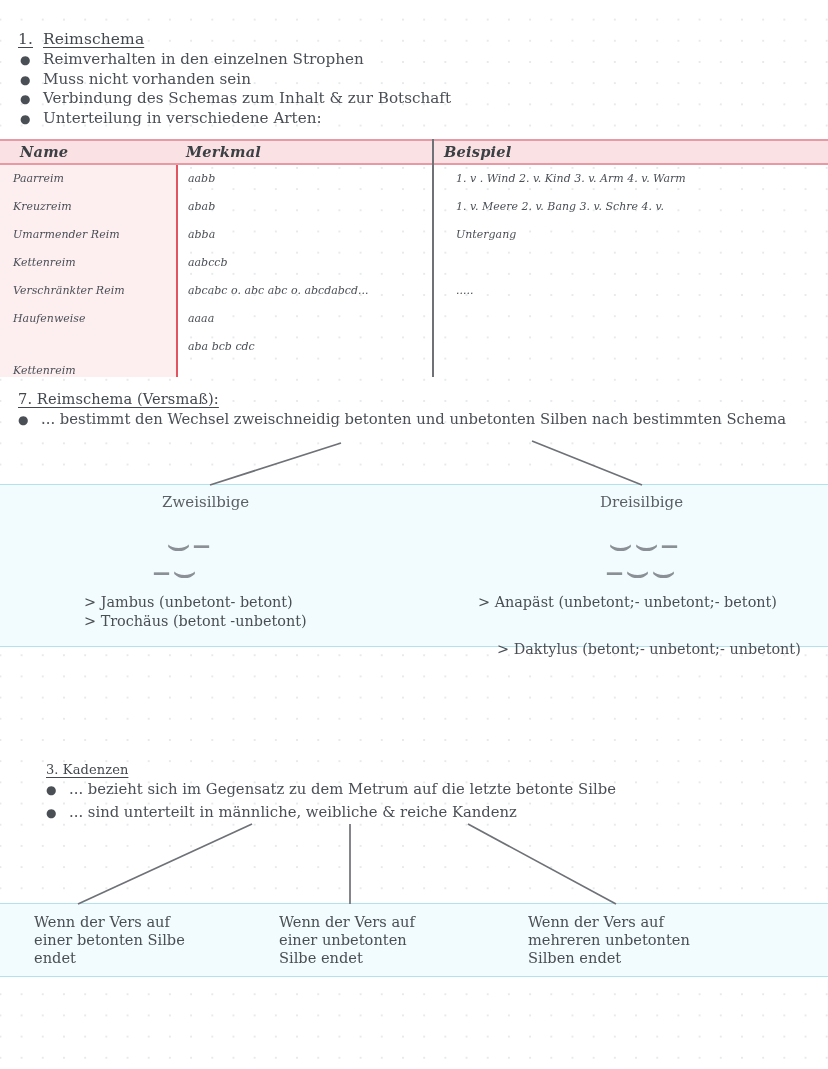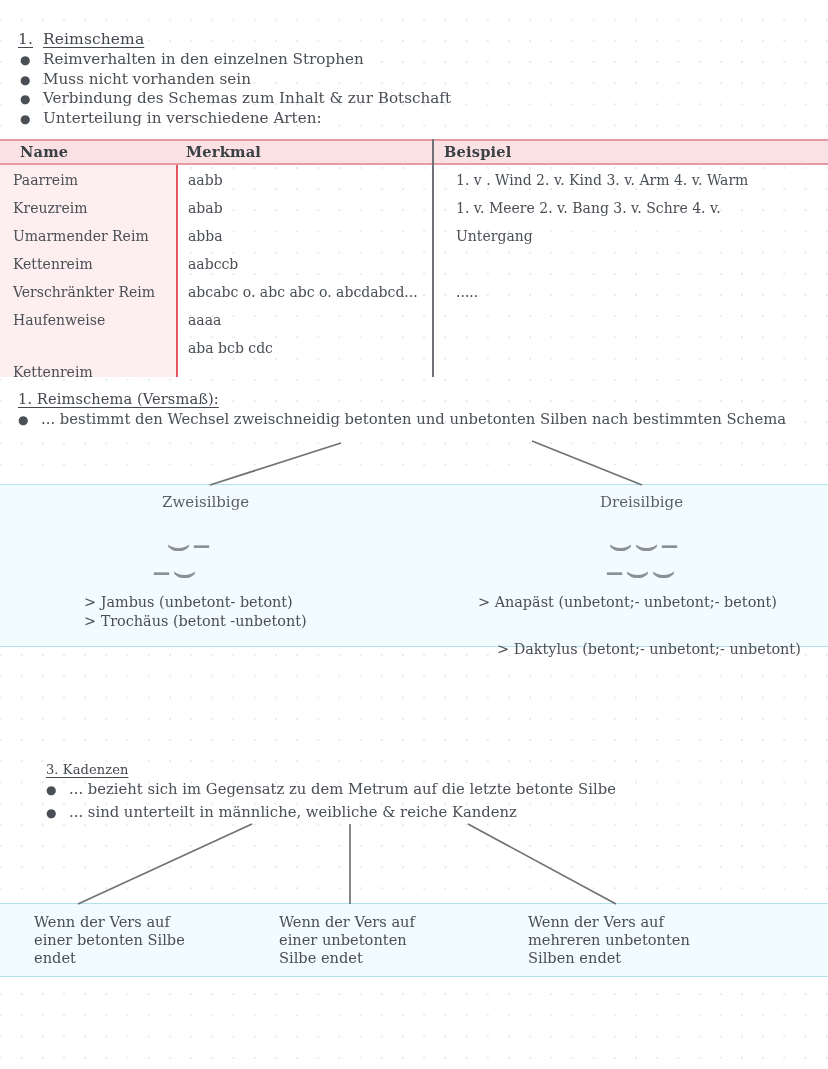--- a/index.html
+++ b/index.html
@@ -62,20 +62,21 @@
   #block1 .heading .num { width: 25px; flex: 0 0 25px; }
   #block1 .bullets { margin-top: 2px; padding-left: 2px; }
 
   
   #rhyme-table {
     position: absolute;
     left: 0px;
     top: 139px;
     width: 828px;
     height: 238px;
+    font-style: italic;
   }
   #rhyme-table .hdr-band {
     position: absolute;
     left: 0; top: 0; right: 0;
     height: 26px;
     background: #fae1e4;
     border-top: 2px solid #e79aa4;
     border-bottom: 2px solid #e79aa4;
     box-sizing: border-box;
   }
@@ -89,21 +90,21 @@
     box-sizing: border-box;
   }
   #rhyme-table .vline-2 {
     position: absolute;
     left: 432px; top: 0;
     width: 1.6px; height: 238px;
     background: #6e7176;
   }
   #rhyme-table .cell {
     position: absolute;
-    font-size: 14px;
+    font-size: 11px;
     white-space: nowrap;
     color: #4a4f55;
   }
   #rhyme-table .hdr-cell {
     position: absolute;
     top: 4px;
     font-size: 14.6px;
     font-weight: bold;
     color: #3b4045;
     letter-spacing: .2px;
@@ -233,21 +234,21 @@
     <div class="cell" style="left:188px; top:173px;">aaaa</div>
     <div class="cell" style="left:188px; top:201px;">aba bcb cdc</div>
 
     <div class="cell" style="left:456px; top:33px;">1.   v . Wind 2. v. Kind 3. v. Arm 4. v.  Warm</div>
     <div class="cell" style="left:456px; top:61px;">1.    v. Meere 2. v. Bang 3. v. Schre 4. v.</div>
     <div class="cell" style="left:456px; top:89px;">Untergang</div>
     <div class="cell" style="left:456px; top:145px;">.....</div>
   </div>
 
   <div id="block2">
-    <div class="heading">1. Reimschema (Versmaß):</div>
+    <div class="heading">7. Reimschema (Versmaß):</div>
     <div class="bullet-row">
       <span class="bullet-dot">●</span>
       <span>... bestimmt den Wechsel zweischneidig betonten und unbetonten Silben nach bestimmten Schema</span>
     </div>
   </div>
 
   <svg class="connector" style="left:0; top:435px; width:828px; height:55px;">
     <line x1="210" y1="50" x2="341" y2="8" stroke="#6e7176" stroke-width="1.7"></line>
     <line x1="532" y1="6" x2="642" y2="50" stroke="#6e7176" stroke-width="1.7"></line>
   </svg>

